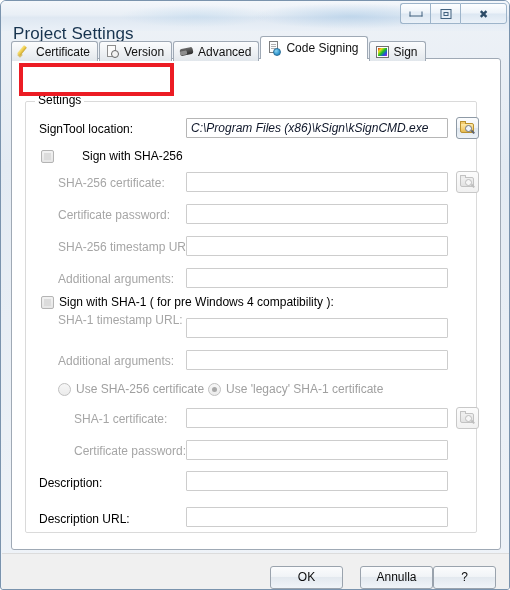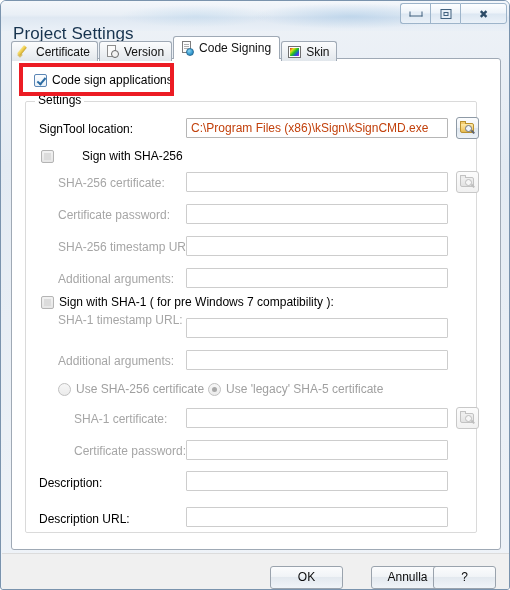--- a/index.html
+++ b/index.html
@@ -342,25 +342,26 @@
   .flabel.dim { color: #a6a6a6; }
 
   .field {
     position: absolute;
     box-sizing: border-box;
     height: 20px;
     background: #ffffff;
     border: 1px solid #b6b6b6;
     border-radius: 1px;
     font-size: 12px;
-    color: #c2410c;
+    color: #0f172a;
     padding: 0 4px;
     line-height: 18px;
     overflow: hidden;
     white-space: nowrap;
+    font-style: italic;
   }
   .field.dim { border-color: #cdcdcd; }
 
   .browse {
     position: absolute;
     width: 23px; height: 22px;
     box-sizing: border-box;
     border: 1px solid #8e9aa6;
     border-radius: 3px;
     background: linear-gradient(to bottom,#fcfdfe 0%,#eff3f7 48%,#dfe7ef 52%,#edf2f7 100%);
@@ -483,38 +484,38 @@
 
   <div id="tabstrip">
     <div class="tab">
       <span class="tab-ico ico-pencil"></span>
       <span>Certificate</span>
     </div>
     <div class="tab">
       <span class="tab-ico ico-docclock"></span>
       <span>Version</span>
     </div>
+    <div class="tab">
+      <span class="tab-ico ico-stamp"></span>
+      <span>Advanced</span>
+    </div>
     <div class="tab active">
       <span class="tab-ico ico-docglobe">
           <span class="doclines"></span>
         </span>
       <span>Code Signing</span>
     </div>
     <div class="tab">
       <span class="tab-ico ico-palette"></span>
-      <span>Skin</span>
+      <span>Sign</span>
     </div>
   </div>
 
   <div id="tabpage"></div>
 
-  <div class="chk-row" style="left:33px; top:72px;">
-    <span class="checkbox checked"></span>
-    <span>Code sign applications</span>
-  </div>
   <div id="redbox"></div>
 
   <div id="groupbox"></div>
   <div id="group-legend">Settings</div>
 
   <div class="flabel" style="left:38px; top:121px;">SignTool location:</div>
   <div class="field" style="left:185px; top:117px; width:262px;">C:\Program Files (x86)\kSign\kSignCMD.exe</div>
   <div class="browse" style="left:455px; top:116px;">
     <span class="folder"></span>
       <span class="mag"></span>
@@ -536,53 +537,53 @@
   <div class="field dim" style="left:185px; top:203px; width:262px;"></div>
 
   <div class="flabel dim" style="left:57px; top:239px;">SHA-256 timestamp URL:</div>
   <div class="field dim" style="left:185px; top:235px; width:262px;"></div>
 
   <div class="flabel dim" style="left:57px; top:271px;">Additional arguments:</div>
   <div class="field dim" style="left:185px; top:267px; width:262px;"></div>
 
   <div class="chk-row" style="left:40px; top:294px;">
     <span class="checkbox disabled"></span>
-    <span>Sign with SHA-1 ( for pre Windows 7 compatibility ):</span>
+    <span>Sign with SHA-1 ( for pre Windows 4 compatibility ):</span>
   </div>
 
   <div class="flabel dim" style="left:57px; top:312px;">SHA-1 timestamp URL:</div>
   <div class="field dim" style="left:185px; top:317px; width:262px;"></div>
 
   <div class="flabel dim" style="left:57px; top:353px;">Additional arguments:</div>
   <div class="field dim" style="left:185px; top:349px; width:262px;"></div>
 
   <div class="radio-row" style="left:57px; top:381px;">
     <span class="radio"></span>
     <span>Use SHA-256 certificate</span>
   </div>
   <div class="radio-row" style="left:207px; top:381px;">
     <span class="radio selected"></span>
-    <span>Use 'legacy' SHA-5 certificate</span>
+    <span>Use 'legacy' SHA-1 certificate</span>
   </div>
 
   <div class="flabel dim" style="left:73px; top:411px;">SHA-1 certificate:</div>
   <div class="field dim" style="left:185px; top:407px; width:262px;"></div>
   <div class="browse disabled" style="left:455px; top:406px;">
     <span class="folder"></span>
       <span class="mag"></span>
   </div>
 
   <div class="flabel dim" style="left:73px; top:443px;">Certificate password:</div>
   <div class="field dim" style="left:185px; top:439px; width:262px;"></div>
 
   <div class="flabel" style="left:38px; top:475px;">Description:</div>
   <div class="field dim" style="left:185px; top:470px; width:262px;"></div>
 
   <div class="flabel" style="left:38px; top:511px;">Description URL:</div>
   <div class="field dim" style="left:185px; top:506px; width:262px;"></div>
 
   <div id="bottombar">
     <div class="dlgbtn" style="left:268px; width:73px;">OK</div>
-    <div class="dlgbtn" style="left:369px; width:73px;">Annulla</div>
+    <div class="dlgbtn" style="left:358px; width:73px;">Annulla</div>
     <div class="dlgbtn" style="left:431px; width:63px;">?</div>
   </div>
 
 </div>
 
 </body></html>

